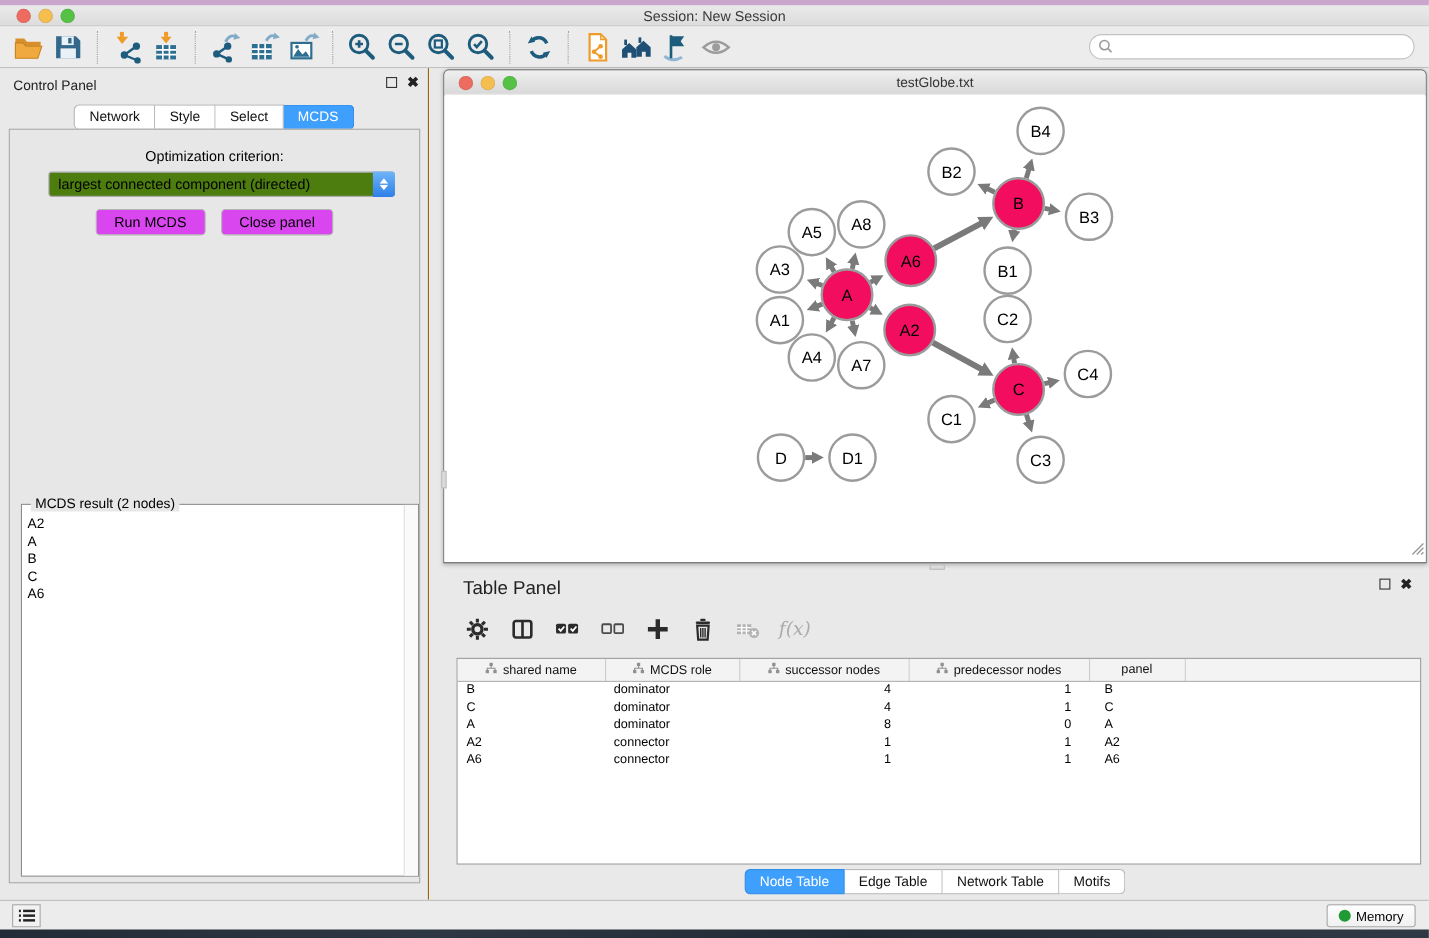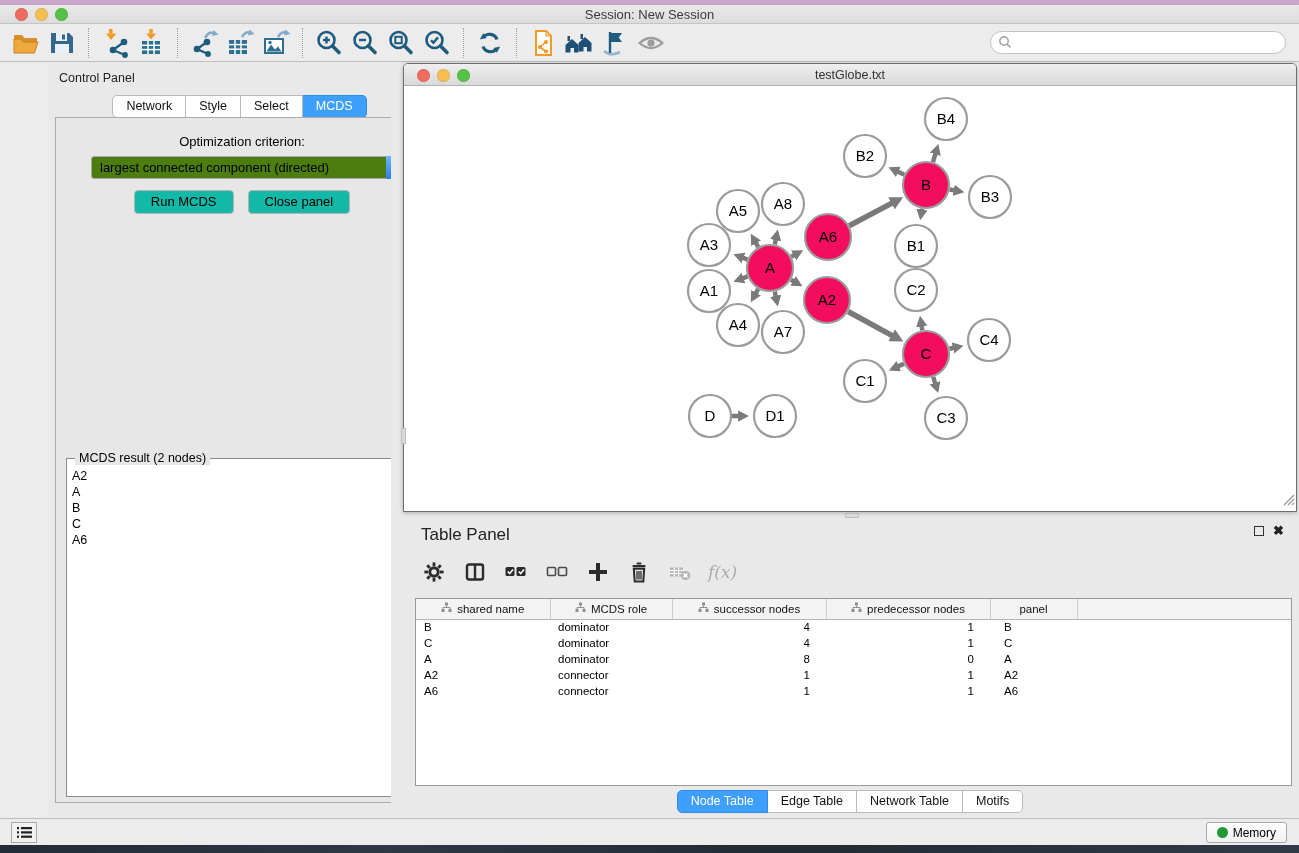--- a/index.html
+++ b/index.html
@@ -18,21 +18,21 @@
     border-bottom:1px solid #BDBDBD; display:flex; align-items:center; padding:0 8px; }
   .tbtn { width:36px; height:34px; display:flex; align-items:center; justify-content:center; }
   .tsep { height:30px; border-left:1px dotted #9E9E9E; margin:0 8px; }
   .searchbox { margin-left:auto; margin-right:5px; position:relative; width:296px; height:23px; }
   .searchbox input { width:100%; height:100%; border:1px solid #C2C2C2; border-radius:12px; background:#fff;
     padding:0 10px 0 26px; font-size:12px; outline:none; }
   .search-glyph { position:absolute; left:8px; top:4px; }
 
   
   .control-panel { position:absolute; left:0; top:62px; width:390px; height:756px; background:#E9E9E9;
-    border-right:5px solid #a16207;margin-left:47px; }
+    border-right:1px solid #a16207; }
   .cp-title { position:absolute; left:12px; top:9px; font-size:12.5px; color:#222; }
   .panel-icons { position:absolute; right:8px; top:8px; display:flex; gap:9px; align-items:center; }
   .float-icon { width:10px; height:10px; border:1.6px solid #333; display:inline-block; }
   .close-icon { font-size:13px; font-weight:bold; color:#222; line-height:10px; }
 
   .tabbar { display:flex; }
   .tab { background:#fff; border:1px solid #B9B9B9; border-left:none; padding:3px 13px 4px;
     font-size:12.5px; color:#111; white-space:nowrap; }
   .tab:first-child { border-left:1px solid #B9B9B9; border-radius:5px 0 0 5px; }
   .tab:last-child { border-radius:0 5px 5px 0; }
@@ -43,21 +43,21 @@
     border:1px solid #ABABAB; background:#E7E7E7; }
   .opt-label { position:absolute; left:0; right:0; top:16px; text-align:center; font-size:13px; color:#000; }
   .combo { position:absolute; left:35px; top:38px; width:315px; height:23px; background:#4d7c0f;
     border:1px solid #A8A8A8; border-radius:3px; display:flex; align-items:center; }
   .combo-value { flex:1; font-size:13px; padding-left:8px; color:#000; white-space:nowrap; overflow:hidden; }
   .combo-stepper { width:20px; height:23px; margin:-1px -1px -1px 0; border-radius:0 3px 3px 0;
     background:linear-gradient(#6FB5F9,#2E7FE8); display:flex; flex-direction:column;
     align-items:center; justify-content:center; gap:1px; }
   .combo-stepper svg { display:block; }
   .cp-buttons { position:absolute; left:0; right:0; top:72px; display:flex; justify-content:center; gap:14px; }
-  .btn { background:#14b8a6; border:1px solid #B5B5B5; border-radius:4px; padding:3px 16px 4px;
+  .btn { background:#d946ef; border:1px solid #B5B5B5; border-radius:4px; padding:3px 16px 4px;
     font-size:13px; color:#000; }
 
   .mcds-box { position:absolute; left:10px; top:340px; width:362px; height:339px;
     border:1px solid #8C8C8C; background:#fff; }
   .mcds-box-title { position:absolute; top:-8px; left:8px; background:#E7E7E7; padding:0 4px;
     font-size:12.5px; color:#000; }
   .mcds-list { position:absolute; left:1px; top:9px; right:14px; bottom:1px; overflow:hidden;
     font-size:12.5px; line-height:16px; padding-left:4px; }
   .mcds-scroll { position:absolute; right:0; top:0; bottom:0; width:13px; background:#FAFAFA;
     border-left:1px solid #E0E0E0; }

